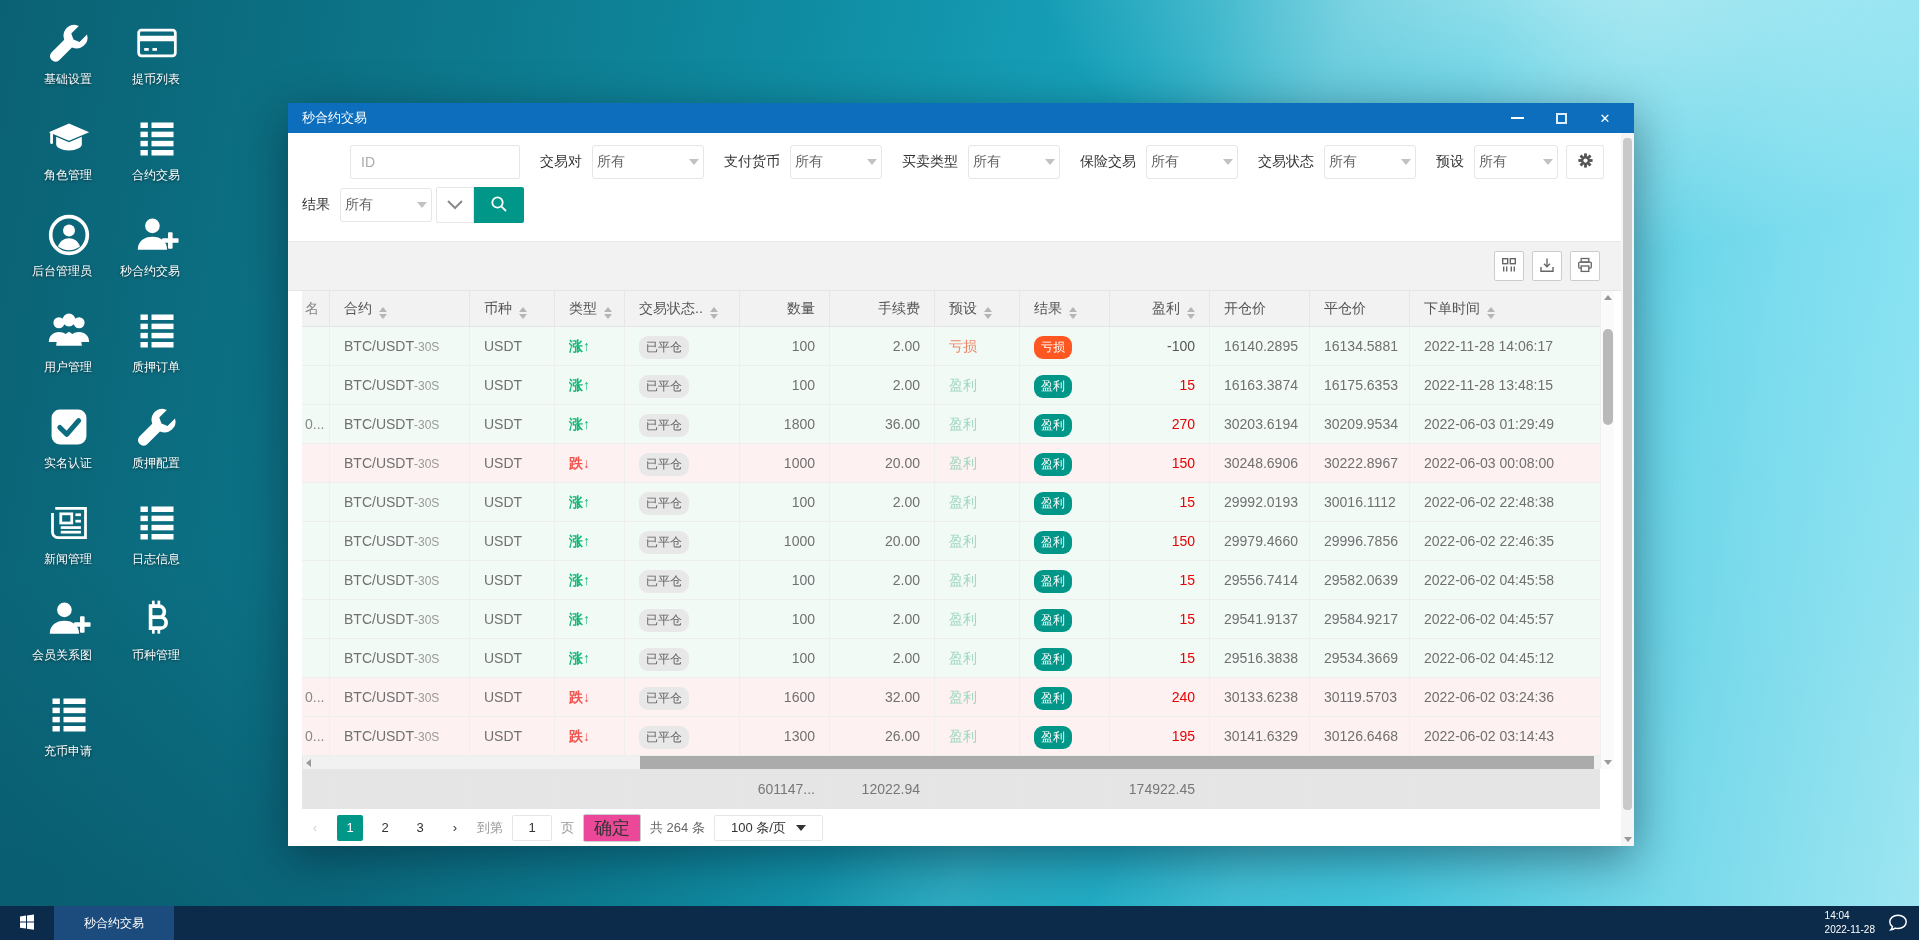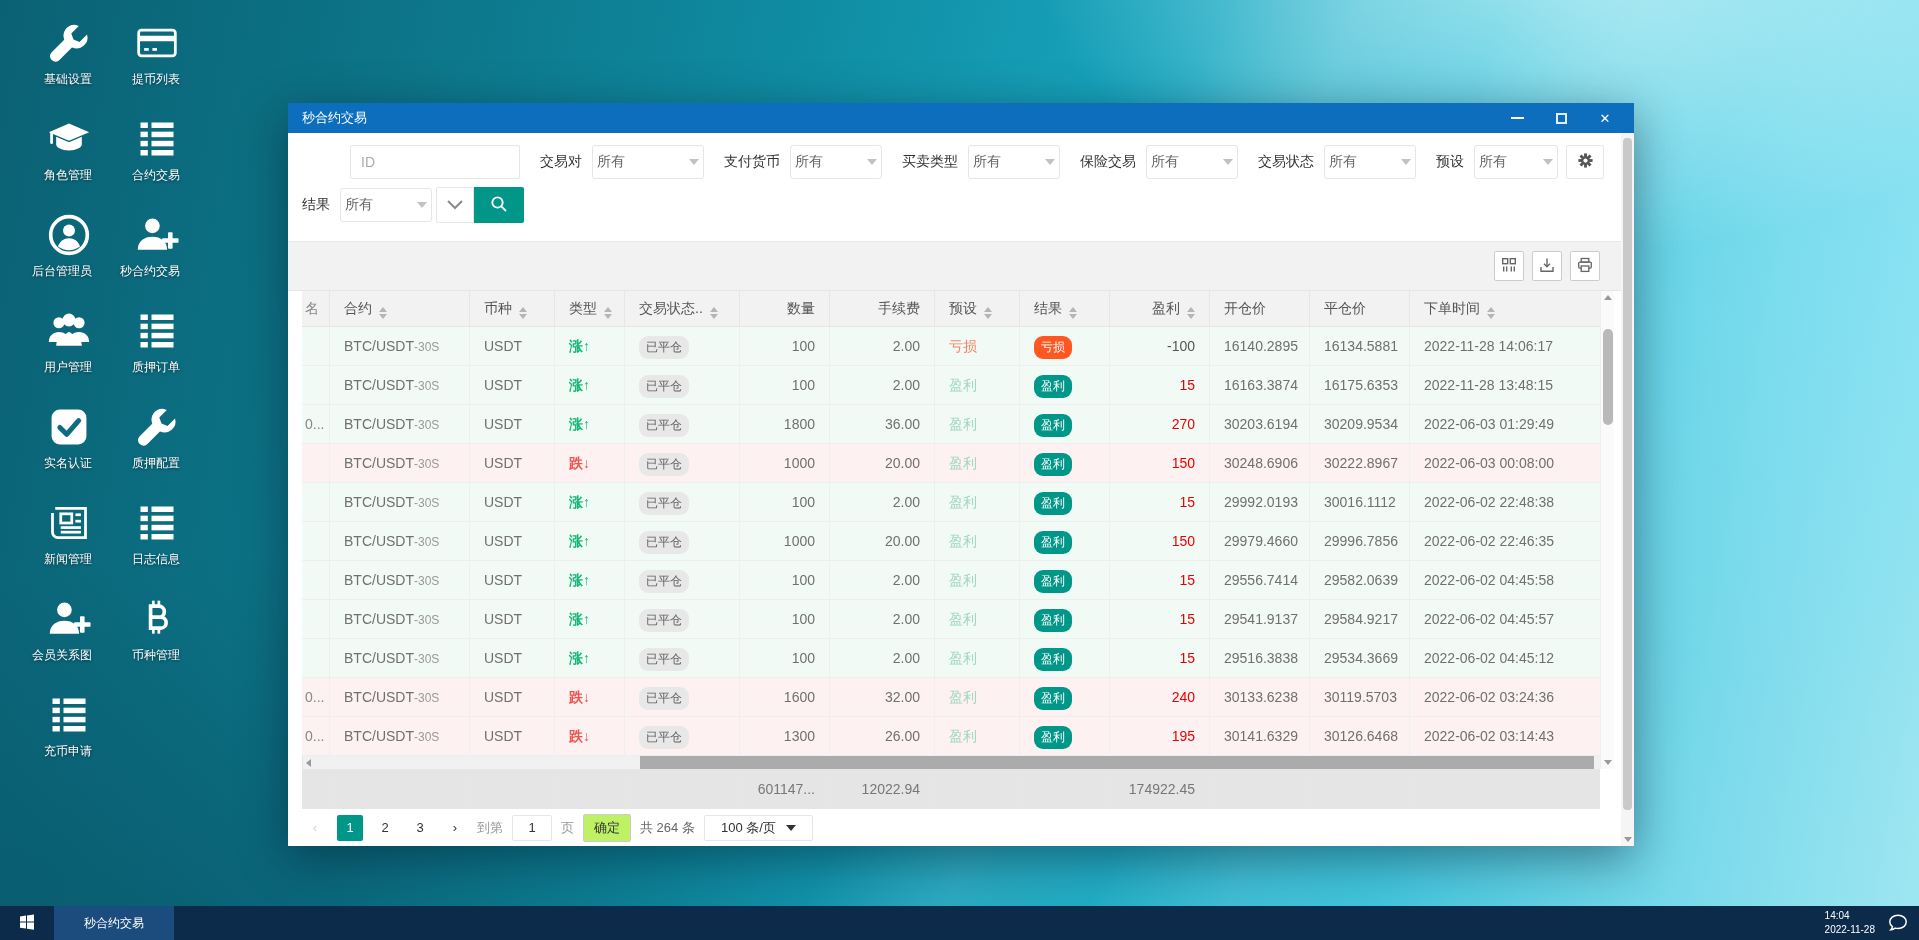--- a/index.html
+++ b/index.html
@@ -85,21 +85,21 @@
 .harrow{position:absolute;left:3px;top:3px;width:0;height:0;border-top:4px solid transparent;border-bottom:4px solid transparent;border-right:5px solid #999}
 .hthumb{position:absolute;left:26%;width:73.5%;top:0;height:13px;background:#ababab}
 
 
 .pager{height:37px;display:flex;align-items:center;padding-left:14px;gap:9px;font-size:13px;background:#fff}
 .pg{min-width:26px;height:26px;line-height:26px;text-align:center;color:#333;cursor:pointer;border-radius:2px;padding:0 4px}
 .pg.prev{color:#d2d2d2}
 .pg.active{background:#009688;color:#fff;cursor:default}
 .pgray{color:#999}
 .pg-input{width:40px;height:26px;border:1px solid #e6e6e6;border-radius:2px;text-align:center;font-size:13px;color:#333;outline:none}
-.pg-confirm{height:28px;padding:0 10px;background:#bef264;border:1px solid #ccc;border-radius:2px;font-size:13px;color:#333;cursor:pointer}
+.pg-confirm{height:28px;padding:0 10px;background:#ec4899;border:1px solid #ccc;border-radius:2px;font-size:18px;color:#333;cursor:pointer}
 .ptotal{color:#666}
 .pg-select{height:26px;border:1px solid #e6e6e6;border-radius:2px;display:flex;align-items:center;gap:10px;padding:0 16px;color:#333;cursor:pointer}
 
 
 .ivscroll{position:absolute;left:1312px;top:158px;width:14px;height:478px;background:#fafafa;border-left:1px solid #eee}
 .vthumb{position:absolute;left:2px;top:38px;width:10px;height:96px;background:#b9b9b9;border-radius:5px}
 .varrow{position:absolute;left:3px;width:0;height:0;border-left:4px solid transparent;border-right:4px solid transparent}
 .varrow.up{top:4px;border-bottom:5px solid #999}
 .varrow.down{bottom:4px;border-top:5px solid #999}
 .ovscroll{position:absolute;left:1333px;top:0;width:13px;height:713px;background:#f5f5f5}

